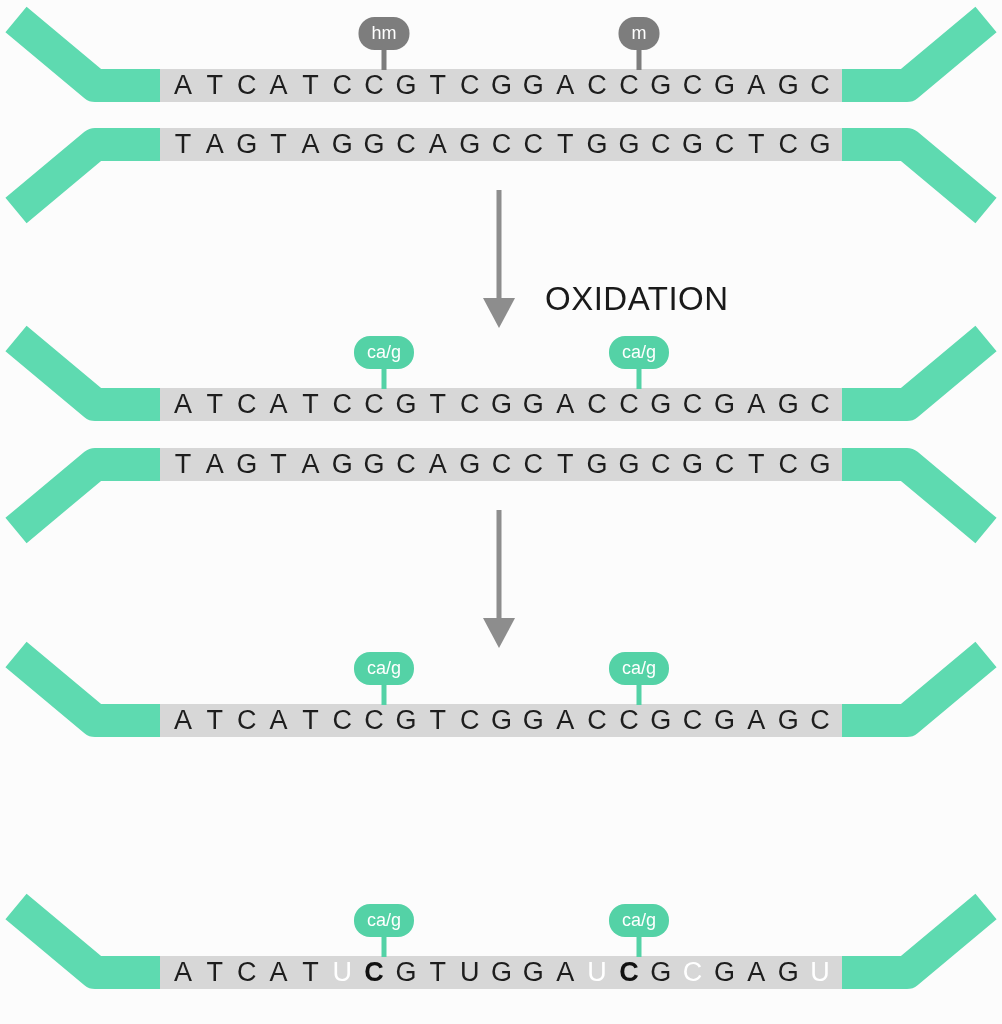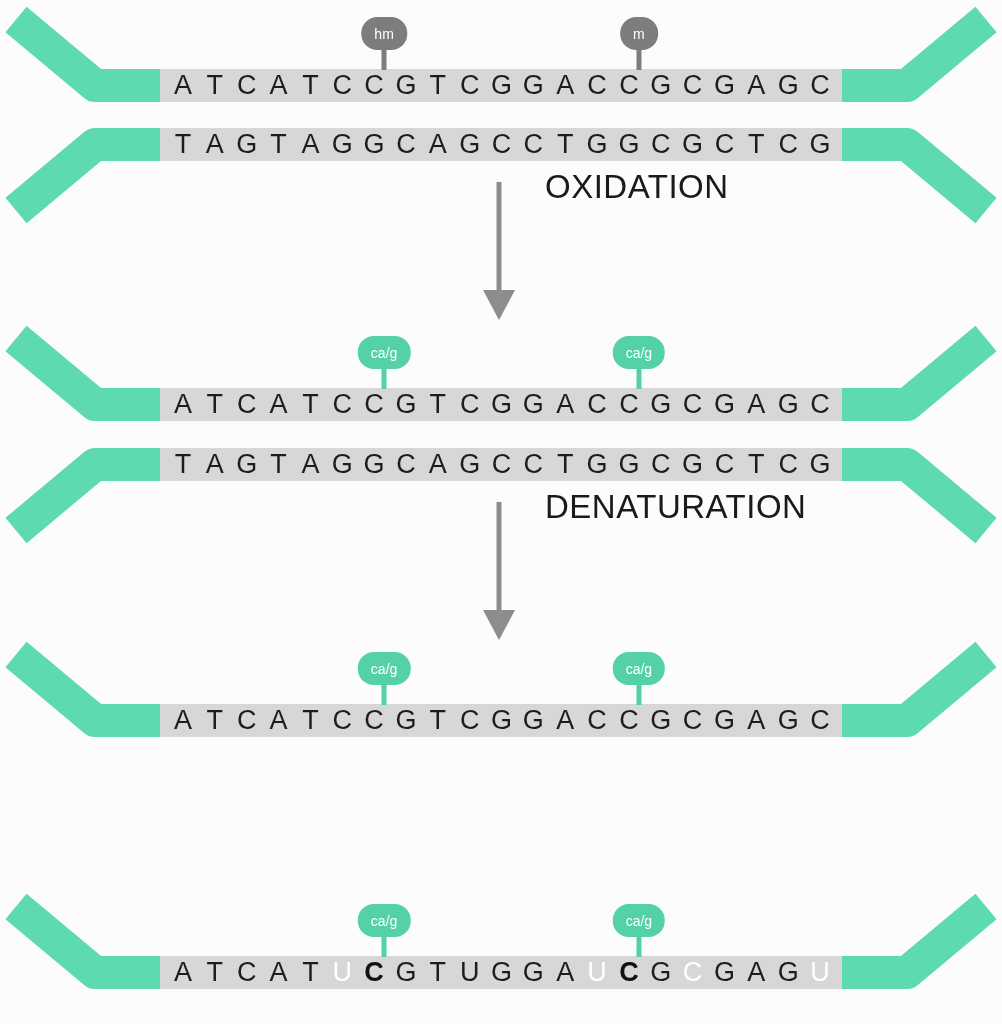--- a/index.html
+++ b/index.html
@@ -10,25 +10,25 @@
   svg.arms{position:absolute;left:0;top:0;}
   .bar{position:absolute;left:160px;width:682px;height:33px;background:#d7d7d7;}
   .base{
     position:absolute;top:0;transform:translateX(-50%);
     line-height:33px;font-size:27px;color:#1d1d1d;white-space:pre;
   }
   .base.white{color:#ffffff;}
   .base.bold{font-weight:700;color:#111111;}
   .badge{
     position:absolute;transform:translateX(-50%);height:33px;border-radius:16px;
-    color:#ffffff;font-size:14px;display:inline-flex;align-items:center;
+    color:#ffffff;font-size:18px;display:inline-flex;align-items:center;
     justify-content:flex-end;padding:0 13px;white-space:nowrap;
   }
   .stem{position:absolute;width:5px;transform:translateX(-50%);}
-  .step{position:absolute;left:479px;display:flex;align-items:flex-start;height:150px;}
+  .step{position:absolute;left:479px;display:flex;align-items:flex-end;height:150px;}
   .step-label{
     font-size:33px;color:#1a1a1a;margin-left:26px;letter-spacing:0.5px;
     transform:translateY(-12px);white-space:nowrap;
   }
   .arrow-svg{flex:0 0 auto;}
 </style>
 </head>
 <body>
 
 <div class="canvas">
@@ -227,17 +227,16 @@
       <polygon points="4,110 36,110 20,140" fill="#8d8d8d"></polygon>
     </svg>
     <div class="step-label">OXIDATION</div>
   </div>
 
   <div class="step" style="top:500px">
     <svg class="arrow-svg" width="40" height="142">
       <line x1="20" y1="2" x2="20" y2="112" stroke="#8d8d8d" stroke-width="5"></line>
       <polygon points="4,110 36,110 20,140" fill="#8d8d8d"></polygon>
     </svg>
-    <div class="step-label">DENATURATION</div>
   </div>
 
 
 </div>
 
 </body></html>

